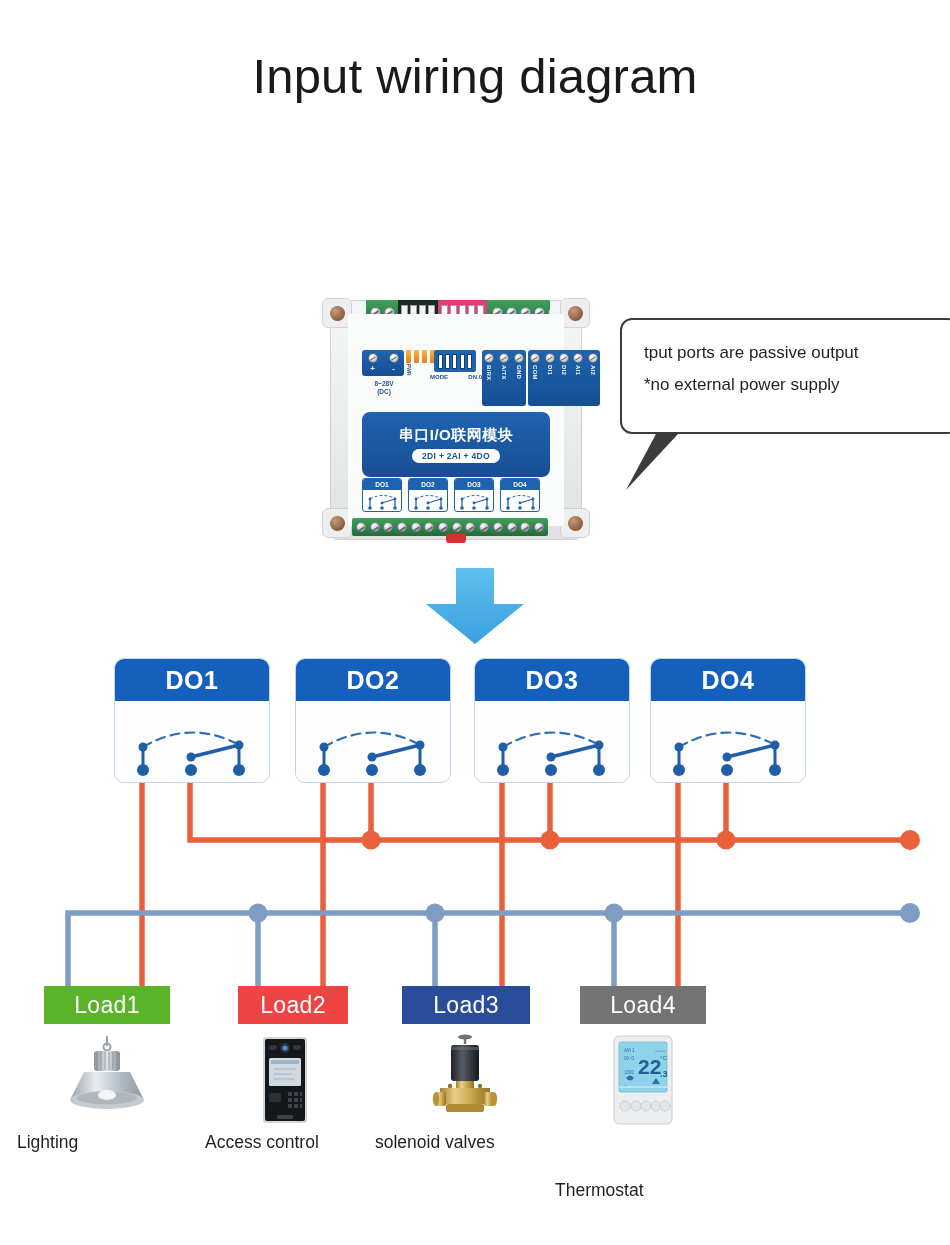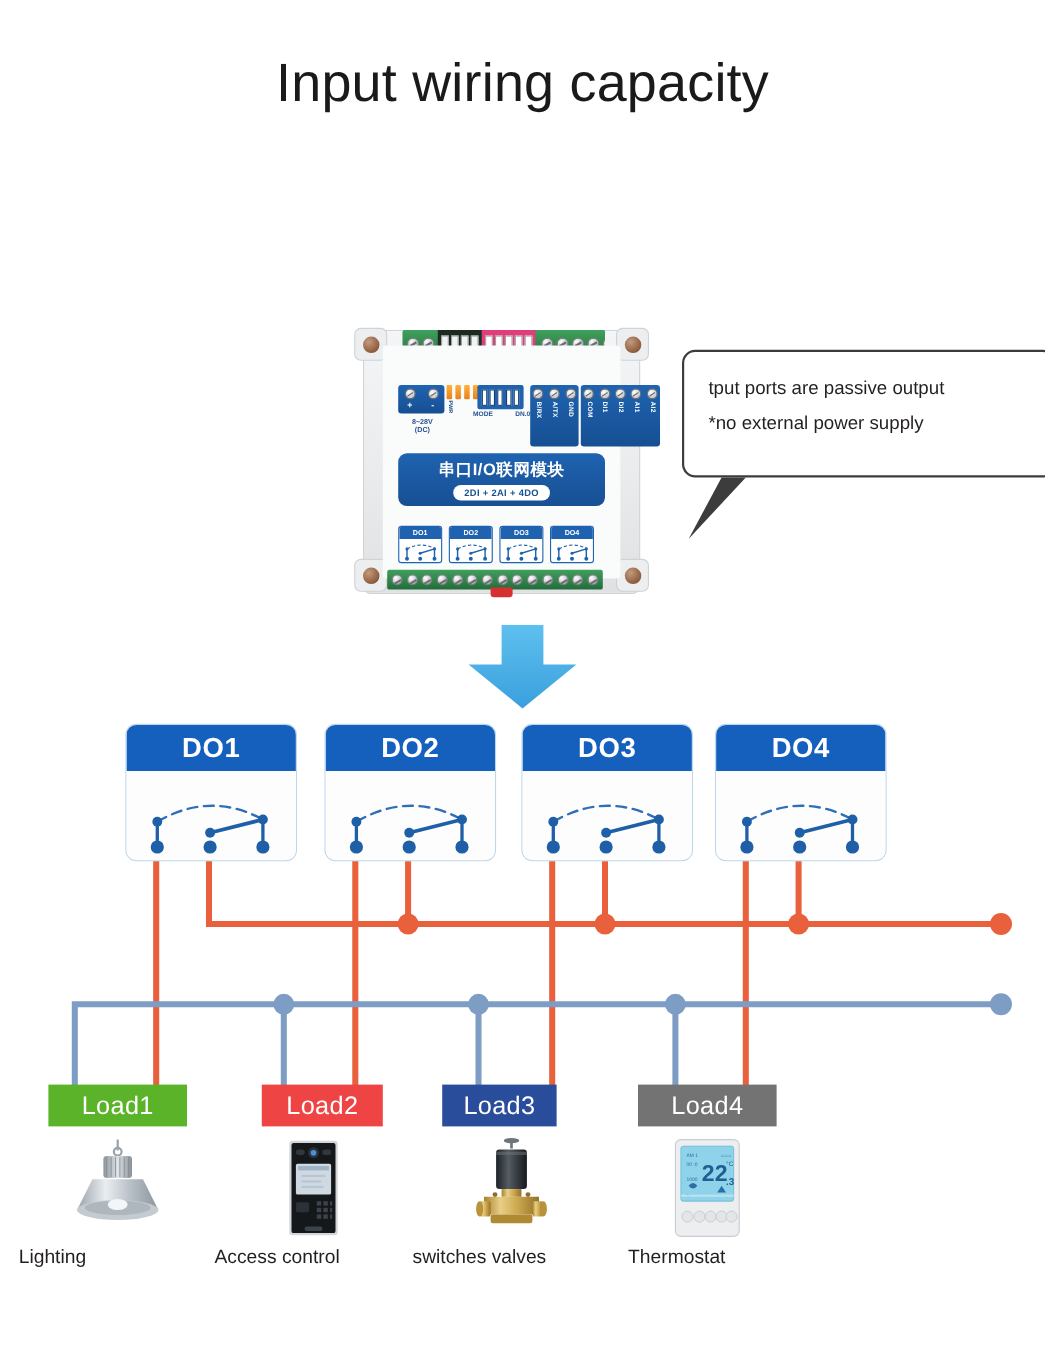--- a/index.html
+++ b/index.html
@@ -111,21 +111,21 @@
     background: #1f63b0; border-radius: 2px; display: flex; align-items: center;
     justify-content: space-around; padding: 2px 3px;
   }
   .dip .sw { width: 5px; height: 15px; background: #fff; border: 1px solid #123e72; }
   .dip-lab {
     position: absolute; left: 82px; top: 60px; width: 52px; display: flex;
     justify-content: space-between; font-size: 6px; color: #25528f; font-weight: 700;
   }
 
   .brand {
-    position: absolute; left: 14px; top: 98px; width: 188px; height: 48px;
+    position: absolute; left: 14px; top: 98px; width: 188px; height: 65px;
     background: linear-gradient(180deg,#1f63b0,#174f93); border-radius: 8px;
     display: flex; flex-direction: column; align-items: center; justify-content: center; gap: 4px;
   }
   .brand-cn { color: #fff; font-size: 15px; font-weight: 700; letter-spacing: .5px; }
   .brand-sub {
     background: #fff; color: #18538f; font-size: 8.5px; font-weight: 700;
     padding: 2px 10px; border-radius: 9px; letter-spacing: .3px;
   }
 
   .do-mini {
@@ -182,38 +182,38 @@
   
   .wires { position: absolute; left: 0; top: 0; width: 950px; height: 1245px; }
 
   
   .load {
     position: absolute; top: 986px; height: 38px; color: #fff;
     font-size: 23px; text-align: center; line-height: 38px; letter-spacing: .3px;
   }
   .load1 { left: 44px;  width: 126px; background: #5BB32A; }
   .load2 { left: 238px; width: 110px; background: #ef4444; }
-  .load3 { left: 402px; width: 104px; background: #2A4D9B; }
+  .load3 { left: 402px; width: 128px; background: #2A4D9B; }
   .load4 { left: 580px; width: 126px; background: #737373; }
 
   
   .dev-photo { position: absolute; top: 1034px; width: 126px; height: 92px; }
   .p1 { left: 44px; }  .p2 { left: 222px; }  .p3 { left: 402px; }  .p4 { left: 580px; }
   .caption {
     position: absolute; top: 1132px; width: 180px; text-align: left;
     font-size: 17.5px; color: #231f20;
   }
-  .c1 { left: 17px; }  .c2 { left: 195px; }  .c3 { left: 375px; }  .c4 { left: 571px; }
+  .c1 { left: 17px; }  .c2 { left: 205px; }  .c3 { left: 375px; }  .c4 { left: 555px; margin-top: 48px; }
 </style>
 </head>
 <body>
 
 <div class="page">
 
-  <div class="title">Input wiring capacity</div>
+  <div class="title">Input wiring diagram</div>
 
   <div class="device">
     <div class="dev-body"></div>
 
     <div class="dev-ear ear-tl">
         <i></i>
       </div>
     <div class="dev-ear ear-tr">
         <i></i>
       </div>
@@ -658,16 +658,16 @@
       <circle cx="45" cy="72" r="5"></circle>
         <circle cx="56" cy="72" r="5"></circle>
       <circle cx="66" cy="72" r="5"></circle>
         <circle cx="76" cy="72" r="5"></circle>
       <circle cx="85" cy="72" r="5"></circle>
     </g>
   </svg>
 
   <div class="caption c1">Lighting</div>
   <div class="caption c2">Access control</div>
-  <div class="caption c3">switches valves</div>
+  <div class="caption c3">solenoid valves</div>
   <div class="caption c4">Thermostat</div>
 
 </div>
 
 </body></html>

